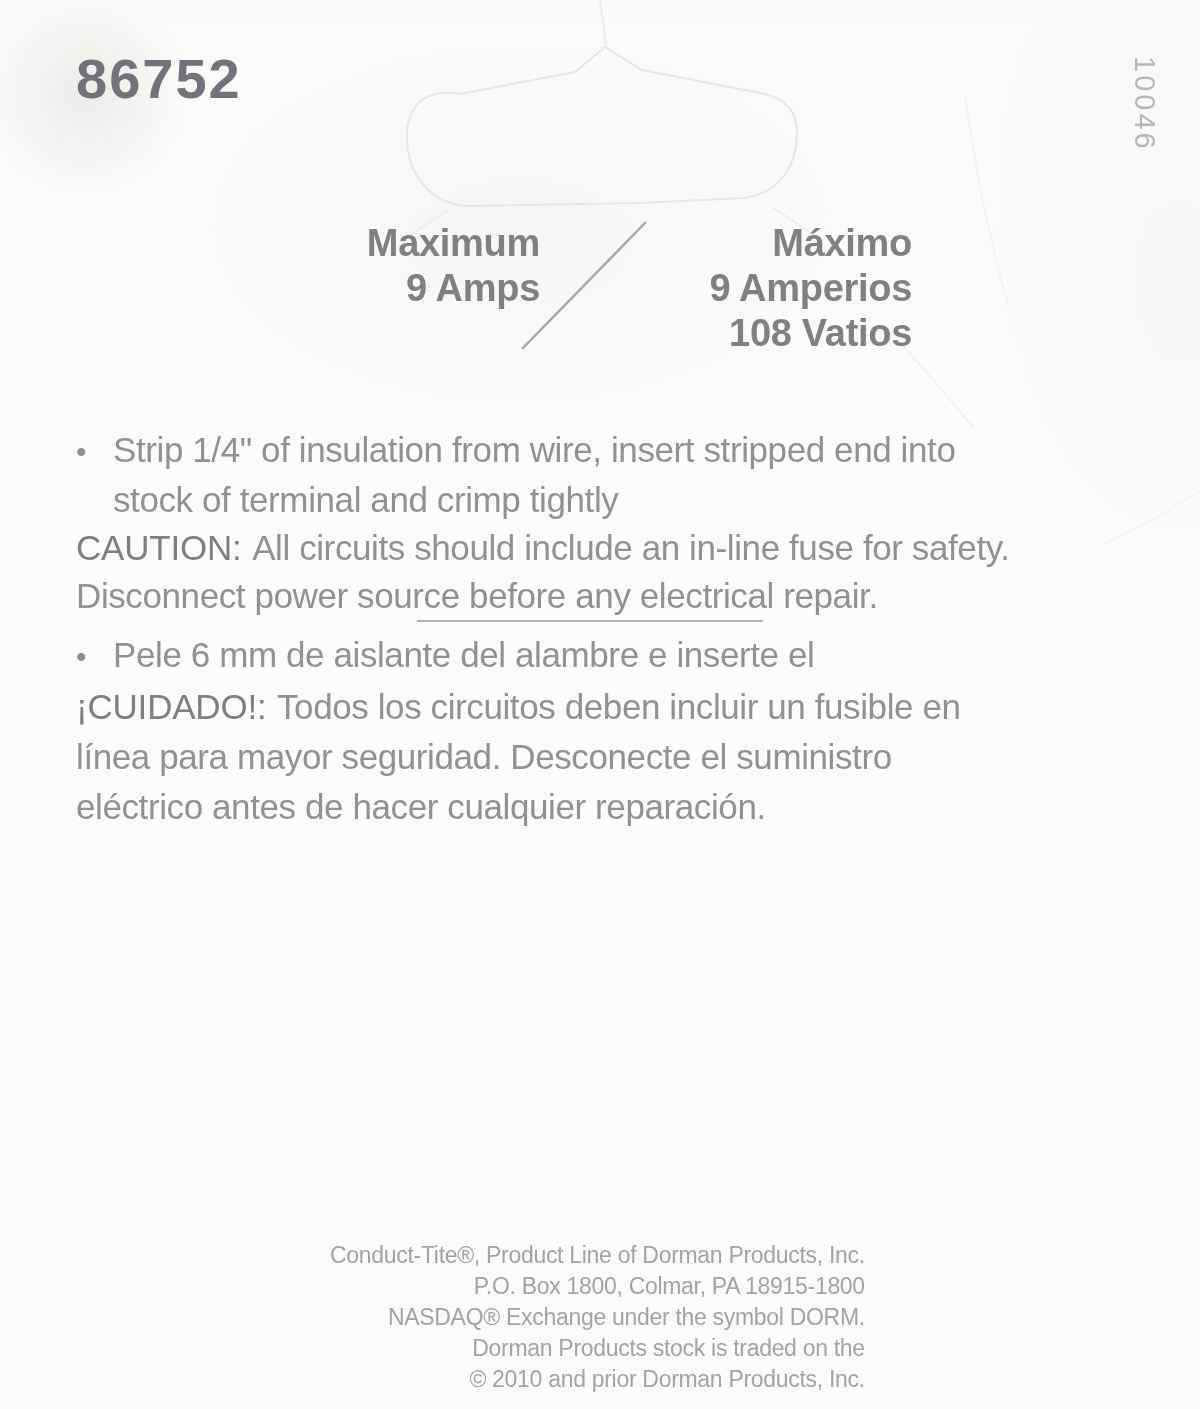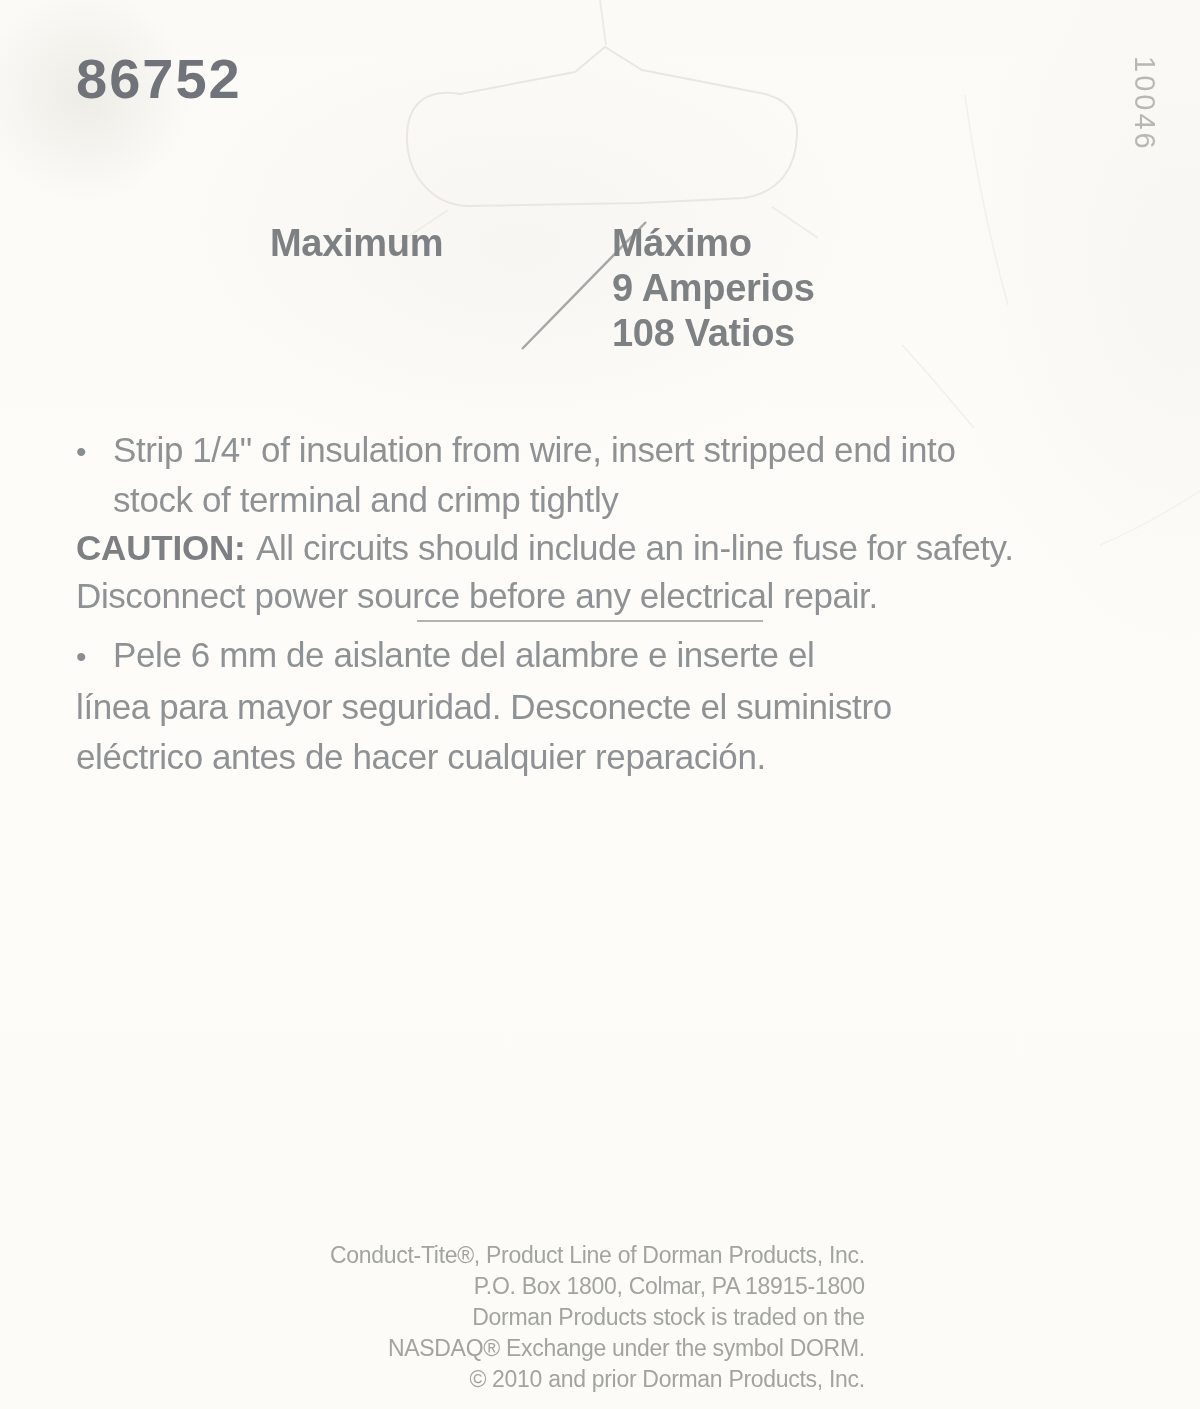--- a/index.html
+++ b/index.html
@@ -40,21 +40,21 @@
     left: 1128px;
     top: 56px;
     writing-mode: vertical-rl;
     font-size: 29px;
     letter-spacing: 3px;
     color: #b7b8b4;
   }
   .ratings-col {
     position: absolute;
     top: 221px;
-    text-align: left;
+    text-align: right;
     font-size: 38px;
     font-weight: bold;
     line-height: 45px;
     color: #7e8184;
     letter-spacing: -0.3px;
     white-space: nowrap;
   }
   .ratings-en { left: 270px; width: 270px; }
   .ratings-es { left: 612px; width: 300px; }
   .body-block {
@@ -69,21 +69,21 @@
   .block-es { top: 630px; line-height: 50px; }
   .body-line { white-space: nowrap; }
   .indent { padding-left: 37px; }
   .bullet {
     display: inline-block;
     width: 37px;
     font-size: 30px;
     color: #8b8e90;
   }
   .bold-label {
-    font-weight: bold;
+    font-weight: normal;
     color: #7d7f82;
     margin-right: 0.30em;
     letter-spacing: -0.2px;
   }
   .footer-block {
     position: absolute;
     left: 330px;
     top: 1240px;
     font-size: 23px;
     line-height: 31px;
@@ -115,20 +115,21 @@
     <path d="M 902,345 C 930,375 952,402 974,428" fill="none" stroke="#f2f0ea" stroke-width="1.5"></path>
     <path d="M 1285,430 C 1220,480 1160,520 1100,545" fill="none" stroke="#f4f2ec" stroke-width="1.5"></path>
   </svg>
 
   <div class="part-number">86752</div>
 
   <div class="stock-code">10046</div>
 
   <div class="ratings-col ratings-en">
     <div>Maximum</div>
+    <div>9 Amps</div>
   </div>
 
   <div class="ratings-col ratings-es">
     <div>Máximo</div>
     <div>9 Amperios</div>
     <div>108 Vatios</div>
   </div>
 
   <div class="body-block block-en">
     <div class="body-line">
@@ -138,25 +139,28 @@
     <div class="body-line">
       <span class="bold-label">CAUTION:</span><span>All circuits should include an in-line fuse for safety.</span>
     </div>
     <div class="body-line">Disconnect power source before any electrical repair.</div>
   </div>
 
   <div class="body-block block-es">
     <div class="body-line">
       <span class="bullet">•</span><span>Pele 6 mm de aislante del alambre e inserte el</span>
     </div>
+    <div class="body-line">
+      <span class="bold-label">¡CUIDADO!:</span><span>Todos los circuitos deben incluir un fusible en</span>
+    </div>
     <div class="body-line">línea para mayor seguridad. Desconecte el suministro</div>
     <div class="body-line">eléctrico antes de hacer cualquier reparación.</div>
   </div>
 
   <div class="footer-block">
     <div>Conduct-Tite®, Product Line of Dorman Products, Inc.</div>
     <div>P.O. Box 1800, Colmar, PA 18915-1800</div>
+    <div>NASDAQ® Exchange under the symbol DORM.</div>
     <div>Dorman Products stock is traded on the</div>
-    <div>NASDAQ® Exchange under the symbol DORM.</div>
     <div>© 2010 and prior Dorman Products, Inc.</div>
   </div>
 
 </div>
 
 </body></html>

